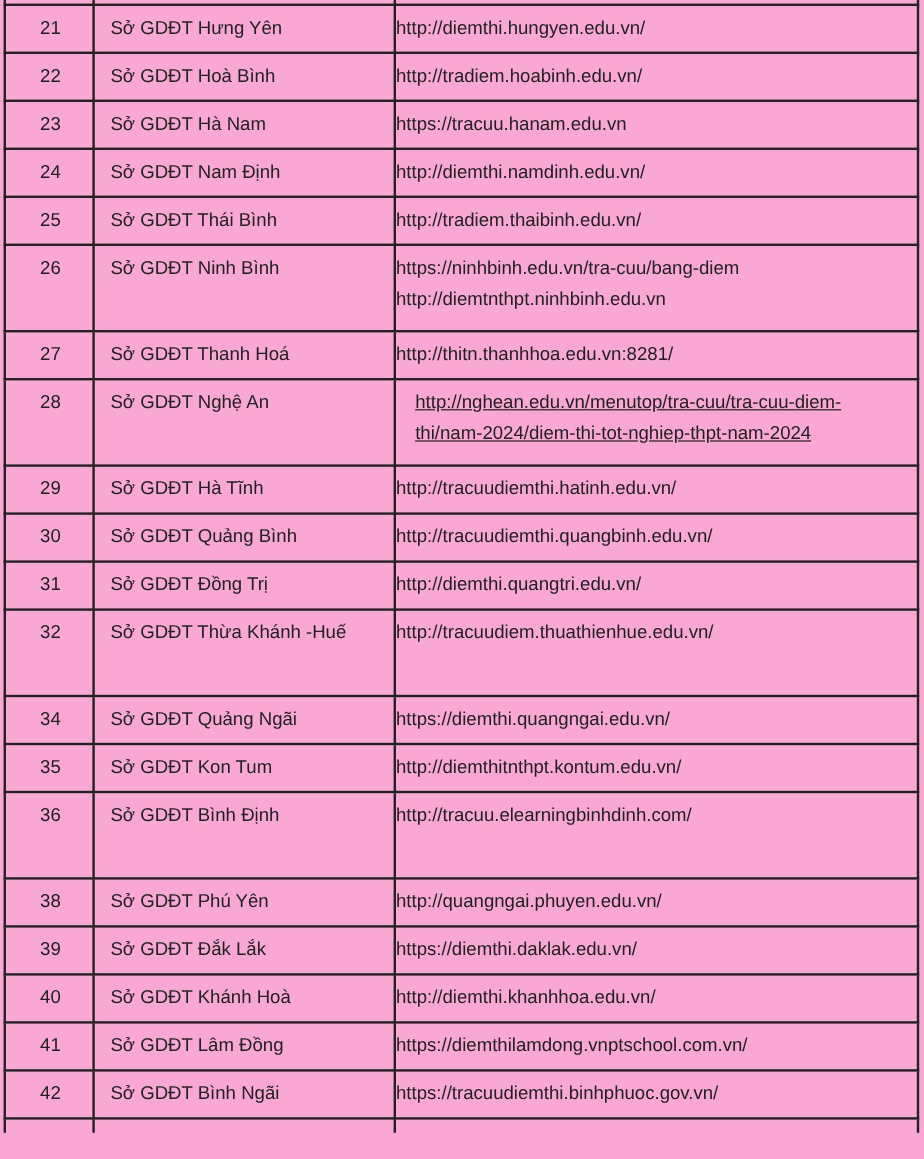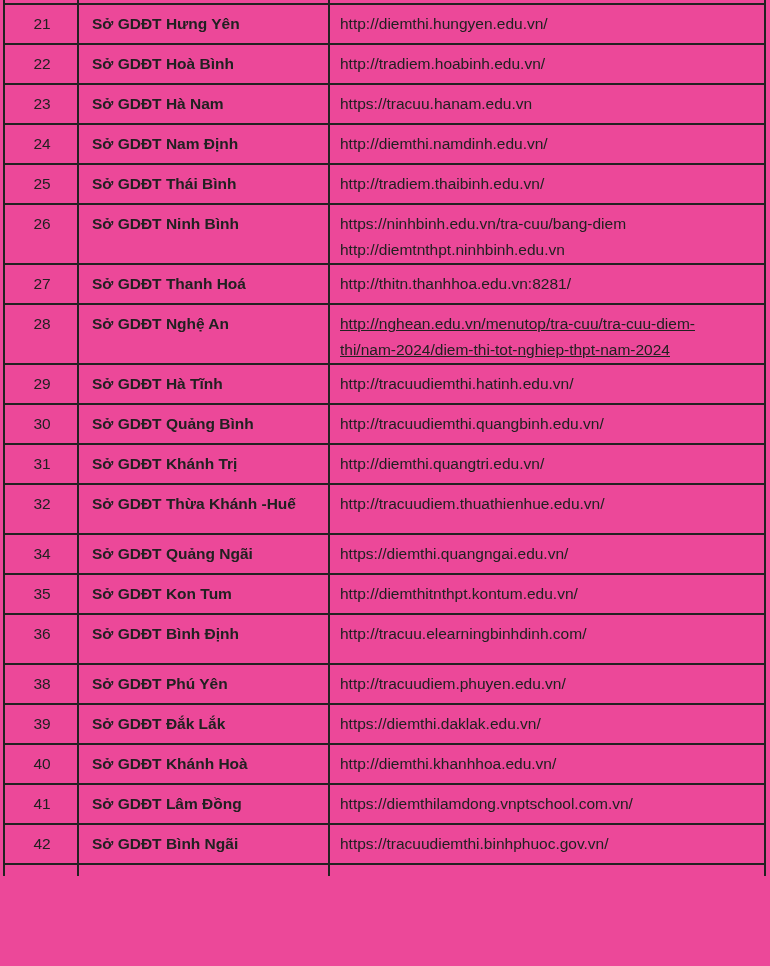--- a/index.html
+++ b/index.html
@@ -6,21 +6,21 @@
   html, body { background: #ffffff; }
   body {
     width: 770px; height: 966px;
     font-family: "Liberation Sans", "DejaVu Sans", sans-serif;
     color: #212121;
   }
   .page {
     position: relative;
     width: 770px; height: 966px;
     overflow: hidden;
-    background: #ec4899;
+    background: #f9a8d4;
   }
   table.lookup-table {
     position: absolute;
     left: 3px; top: 0;
     width: 761px;
     border-collapse: collapse;
     table-layout: fixed;
   }
   col.col-no   { width: 74px; }
   col.col-name { width: 251px; }
@@ -28,28 +28,28 @@
 
   td {
     border: 2px solid #222222;
     vertical-align: top;
     font-size: 15.5px;
     line-height: 26px;
     color: #212121;
     overflow: hidden;
   }
   tr.table-row td { height: 40px; padding-top: 6px; }
-  tr.table-row.tall td { height: 50px; }
+  tr.table-row.tall td { height: 72px; }
 
   td.cell-no   { text-align: center; padding-left: 2px; }
-  td.cell-name { padding-left: 13px; padding-right: 16px; font-weight: bold; }
-  td.cell-url  { padding-left: 10px; padding-right: 14px; }
+  td.cell-name { padding-left: 13px; padding-right: 16px; }
+  td.cell-url  { padding-left: 0; padding-right: 14px; }
 
   .url-line { white-space: normal; word-wrap: break-word; }
-  .url-line.url-link { text-decoration: underline; }
+  .url-line.url-link { text-decoration: underline; margin-left: 16px; }
 
   tr.partial-row td { padding: 0; }
   tr.partial-row.partial-top td { height: 4px; border-top: none; }
   tr.partial-row.partial-bottom td { height: 12px; border-bottom: none; }
 </style>
 </head>
 <body>
 
 <div class="page">
   <table class="lookup-table">
@@ -130,21 +130,21 @@
   </tr>
         <tr class="table-row">
     <td class="cell-no">30</td>
     <td class="cell-name">Sở GDĐT Quảng Bình</td>
     <td class="cell-url">
             <div class="url-line">http://tracuudiemthi.quangbinh.edu.vn/</div>
           </td>
   </tr>
         <tr class="table-row">
     <td class="cell-no">31</td>
-    <td class="cell-name">Sở GDĐT Khánh Trị</td>
+    <td class="cell-name">Sở GDĐT Đồng Trị</td>
     <td class="cell-url">
             <div class="url-line">http://diemthi.quangtri.edu.vn/</div>
           </td>
   </tr>
         <tr class="table-row tall">
     <td class="cell-no">32</td>
     <td class="cell-name">Sở GDĐT Thừa Khánh -Huế</td>
     <td class="cell-url">
             <div class="url-line">http://tracuudiem.thuathienhue.edu.vn/</div>
           </td>
@@ -167,21 +167,21 @@
     <td class="cell-no">36</td>
     <td class="cell-name">Sở GDĐT Bình Định</td>
     <td class="cell-url">
             <div class="url-line">http://tracuu.elearningbinhdinh.com/</div>
           </td>
   </tr>
         <tr class="table-row">
     <td class="cell-no">38</td>
     <td class="cell-name">Sở GDĐT Phú Yên</td>
     <td class="cell-url">
-            <div class="url-line">http://tracuudiem.phuyen.edu.vn/</div>
+            <div class="url-line">http://quangngai.phuyen.edu.vn/</div>
           </td>
   </tr>
         <tr class="table-row">
     <td class="cell-no">39</td>
     <td class="cell-name">Sở GDĐT Đắk Lắk</td>
     <td class="cell-url">
             <div class="url-line">https://diemthi.daklak.edu.vn/</div>
           </td>
   </tr>
         <tr class="table-row">

